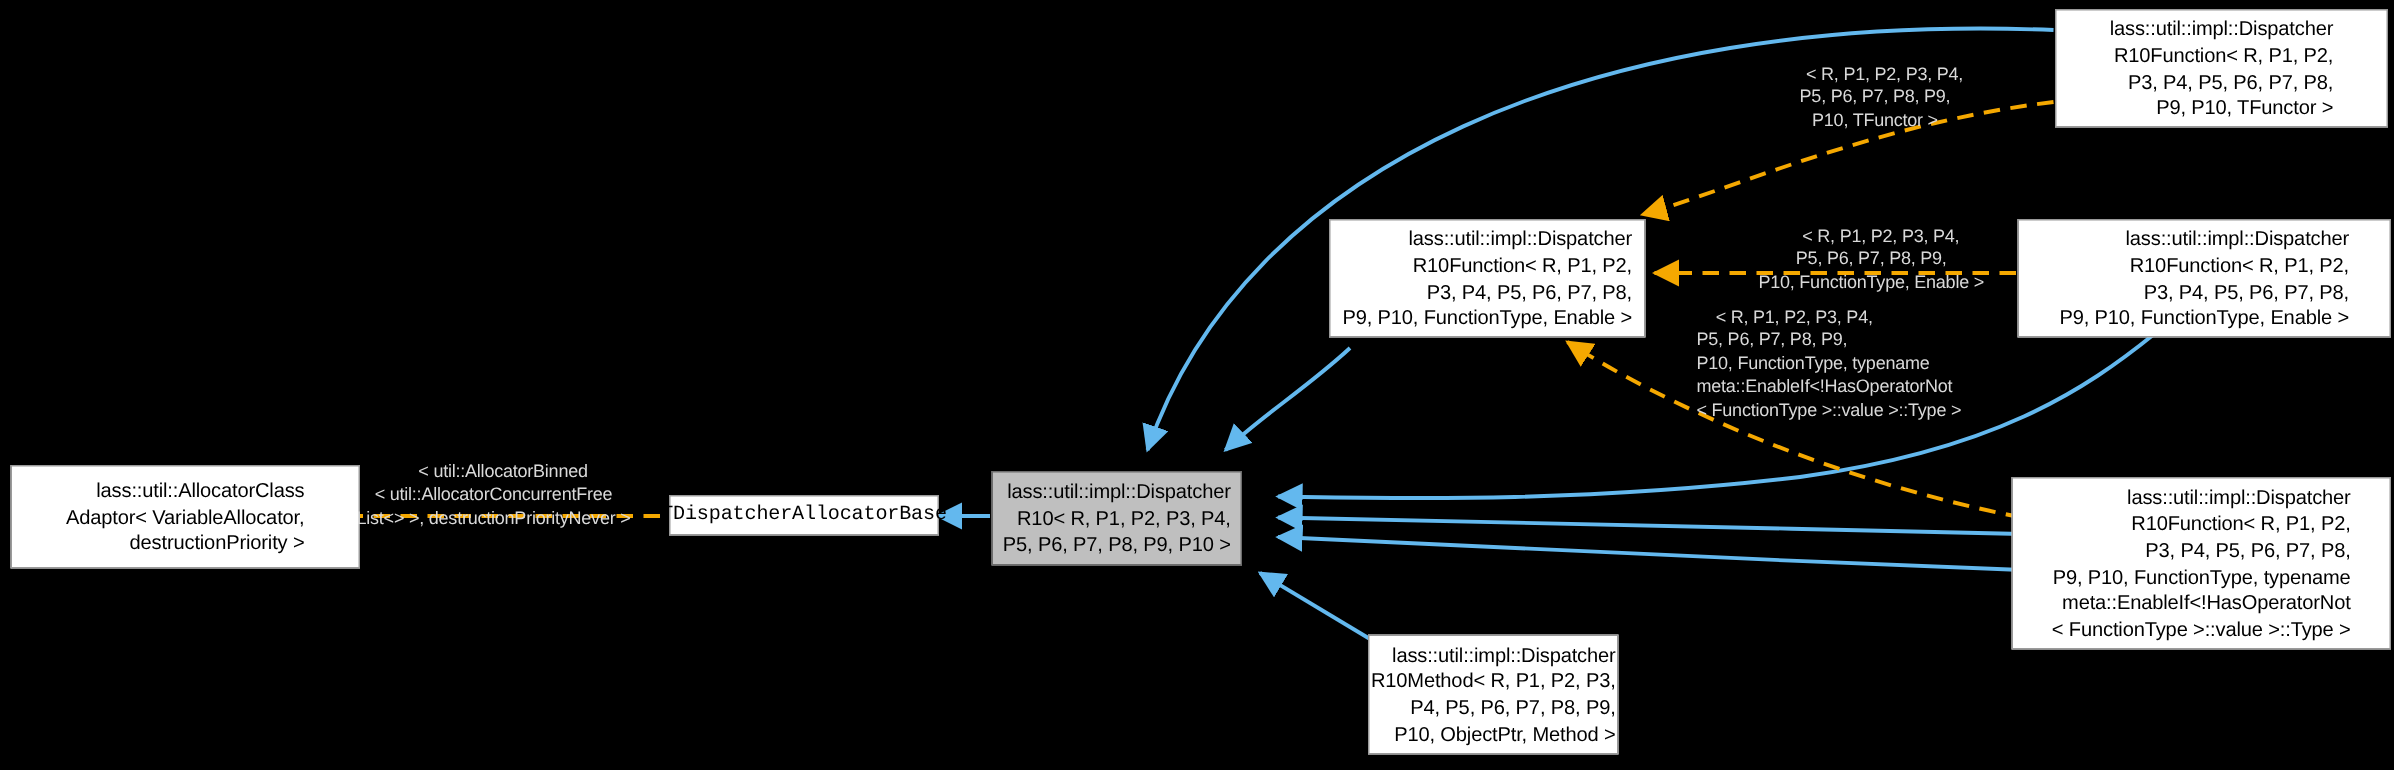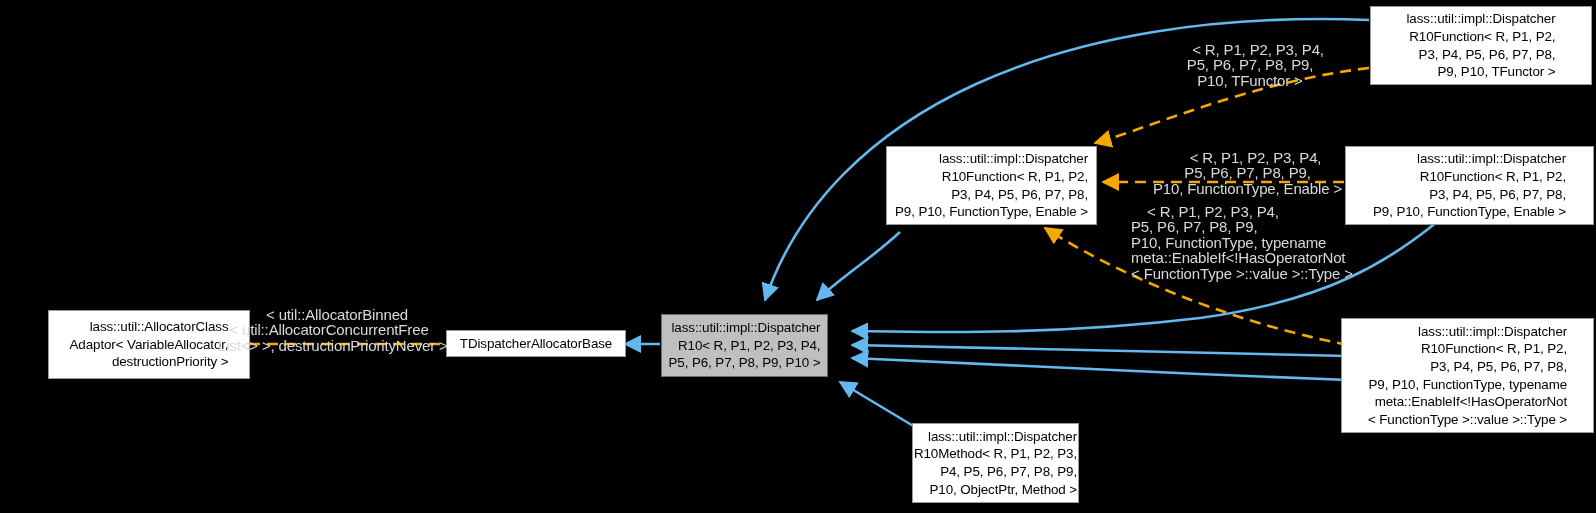--- a/index.html
+++ b/index.html
@@ -37,25 +37,26 @@
     justify-content: center;
     white-space: pre;
     letter-spacing: -0.1px;
   }
   .node.highlight {
     background: #bfbfbf;
     border: 1px solid #6d6d6d;
   }
   .node.single {
     white-space: nowrap;
+    font-family: Liberation Mono, monospace;
   }
   .edge-label {
     position: absolute;
     color: #d9d9d9;
-    font-size: 15px;
+    font-size: 12px;
     line-height: 15.5px;
     white-space: pre;
     text-align: center;
     letter-spacing: -0.15px;
   }
   .edge-label.lt { text-align: left; }
 </style>
 </head>
 <body>
 
@@ -87,21 +88,21 @@
 
     <path d="M 920 430 L 840 382" stroke="#63b8ee" stroke-width="2.6" fill="none" marker-end="url(#blue-arrow)"></path>
 
     <path d="M 1369 68 C 1250 82 1150 128 1095 143" stroke="#f5a800" stroke-width="2.6" fill="none" stroke-dasharray="11,7" marker-end="url(#orange-arrow)"></path>
 
     <path d="M 1344 182 L 1103 182" stroke="#f5a800" stroke-width="2.6" fill="none" stroke-dasharray="11,7" marker-end="url(#orange-arrow)"></path>
 
     <path d="M 1348 345 C 1220 320 1110 270 1045 228" stroke="#f5a800" stroke-width="2.6" fill="none" stroke-dasharray="11,7" marker-end="url(#orange-arrow)"></path>
   </svg>
 
-  <div class="node" style="left:7px; top:310px; width:202px; height:69px;margin-left:41px;">
+  <div class="node" style="left:7px; top:310px; width:233px; height:69px;">
     <span>lass::util::AllocatorClass
 Adaptor&lt; VariableAllocator,
 destructionPriority &gt;</span>
   </div>
 
   <div class="node single" style="left:446px; top:330px; width:180px; height:27px;">
     <span>TDispatcherAllocatorBase</span>
   </div>
 
   <div class="node highlight" style="left:661px; top:314px; width:167px; height:63px;">

